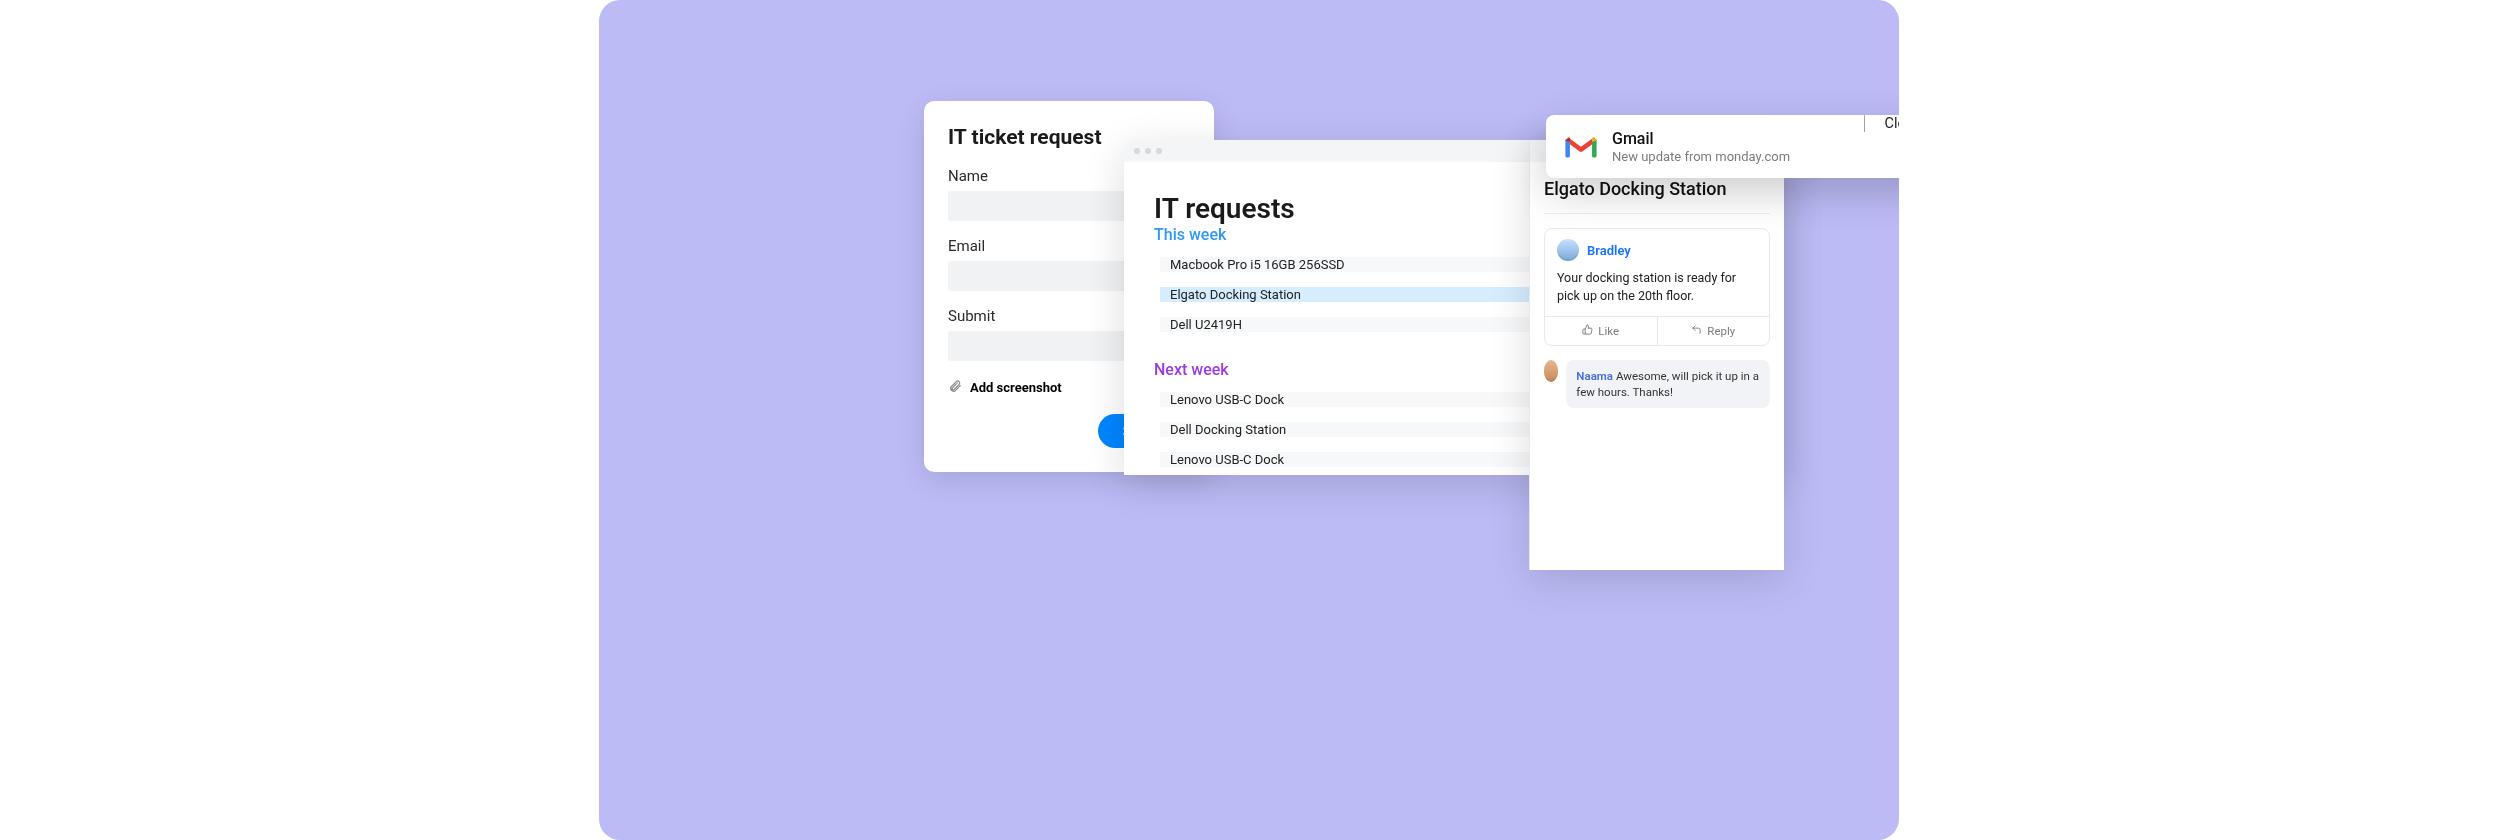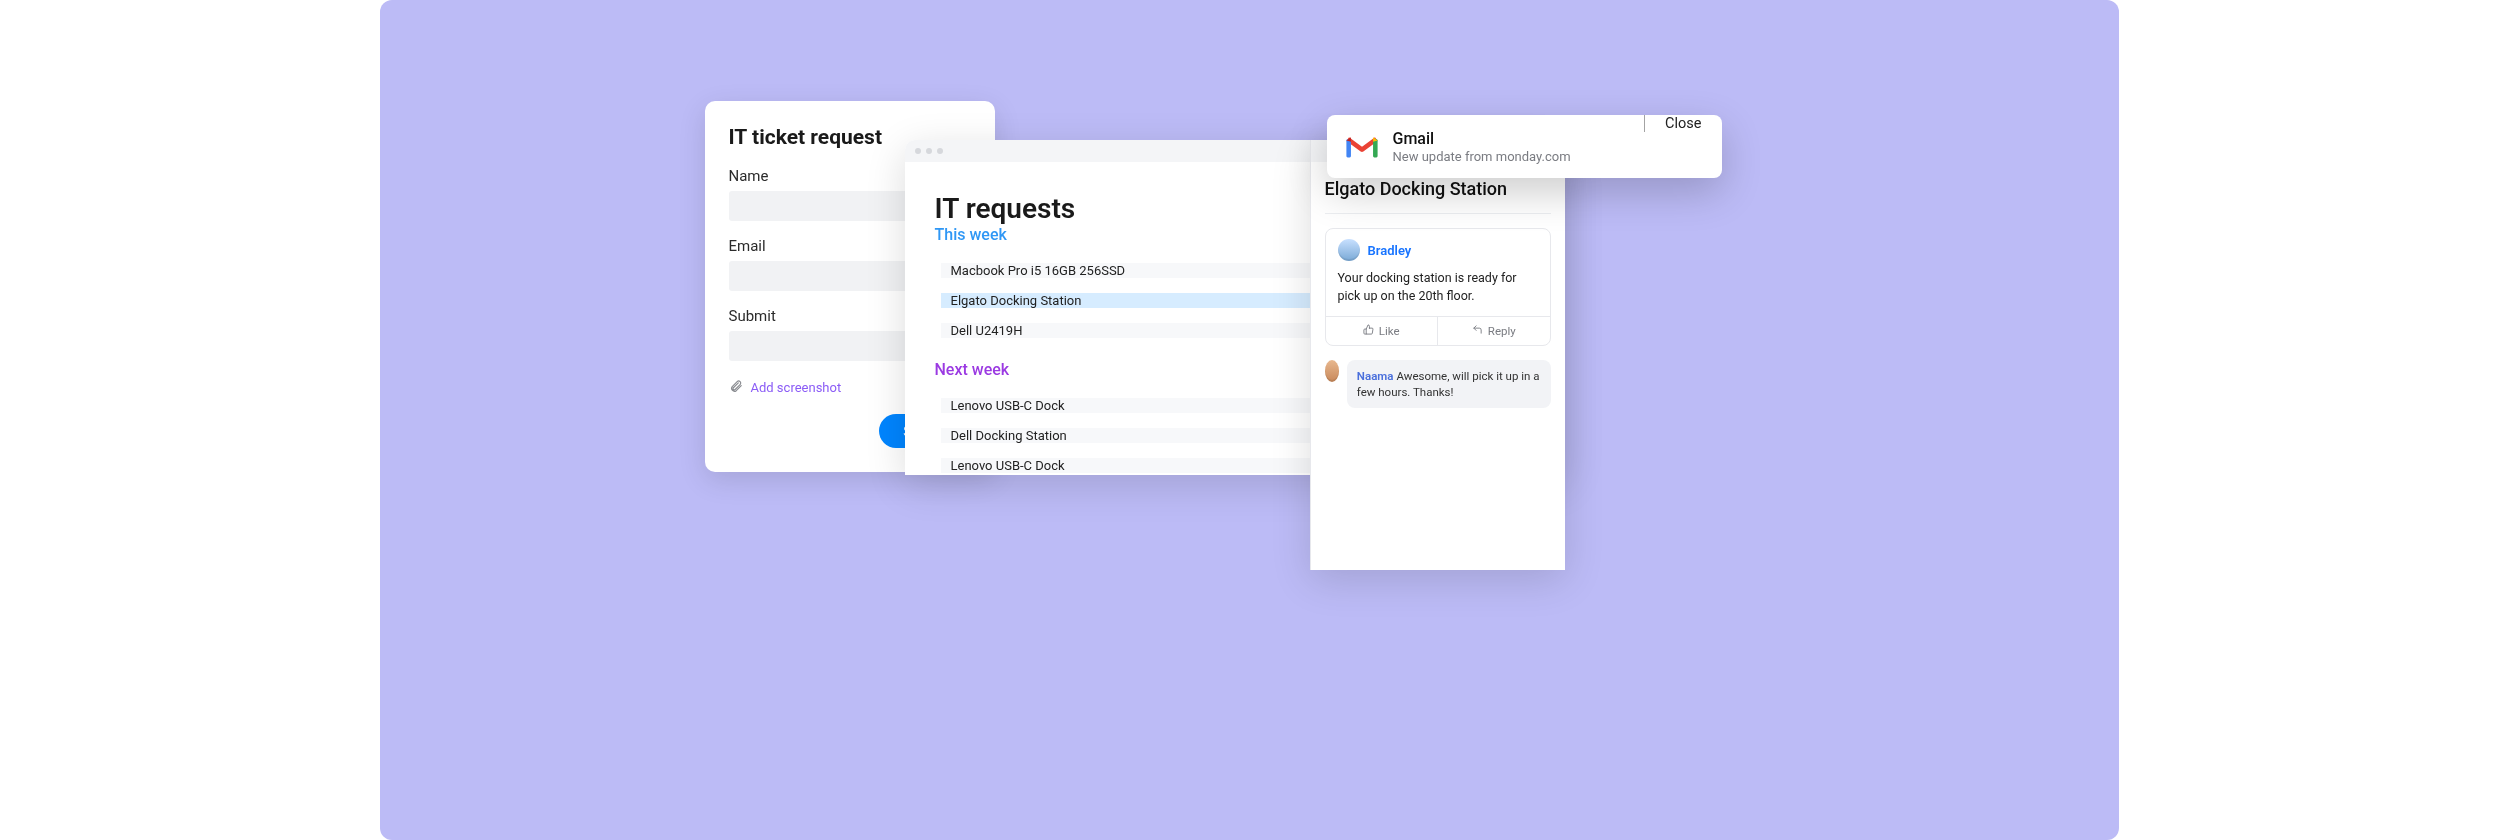--- a/index.html
+++ b/index.html
@@ -7,24 +7,24 @@
     font-family: -apple-system, BlinkMacSystemFont, "Segoe UI", Roboto, Helvetica, Arial, sans-serif;
     background: #fff;
     width: 2498px;
     height: 840px;
     display: flex;
     justify-content: center;
     align-items: flex-start;
   }
   .stage {
     position: relative;
-    width: 1739px;
+    width: 1300px;
     height: 840px;
     background: #bcbbf6;
-    border-radius: 12px;
+    border-radius: 21px;
     overflow: hidden;
   }
 
   
   .form-panel {
     position: absolute;
     left: 325px;
     top: 101px;
     width: 290px;
     background: #fff;
@@ -48,24 +48,25 @@
     height: 30px;
     background: #f1f2f4;
     border: none;
     border-radius: 3px;
     margin-bottom: 16px;
   }
   .attach-row {
     display: flex;
     align-items: center;
     gap: 8px;
-    color: #8b5cf6;
+    color: #000000;
     font-size: 13px;
     margin-top: 2px;
     margin-bottom: 18px;
+    font-weight: bold;
   }
   .attach-row svg { width: 14px; height: 14px; }
   .submit-row { display: flex; justify-content: flex-end; }
   .submit-btn {
     background: #0085ff;
     color: #fff;
     border: none;
     border-radius: 999px;
     padding: 9px 24px;
     font-size: 14px;
@@ -114,21 +115,21 @@
   .group-name.nextweek { color: #9b3ae2; }
   .col-head {
     font-size: 12px;
     color: #5a5c60;
     text-align: center;
   }
   .col-owner { width: 60px; }
   .col-status { width: 90px; margin-left: 4px; }
   .row {
     display: flex;
-    align-items: flex-end;
+    align-items: center;
     height: 28px;
     margin-bottom: 2px;
   }
   .row .bar { width: 6px; }
   .row .item-cell {
     flex: 1 1 auto;
     background: #f7f8fa;
     display: flex;
     align-items: center;
     padding: 0 10px;

